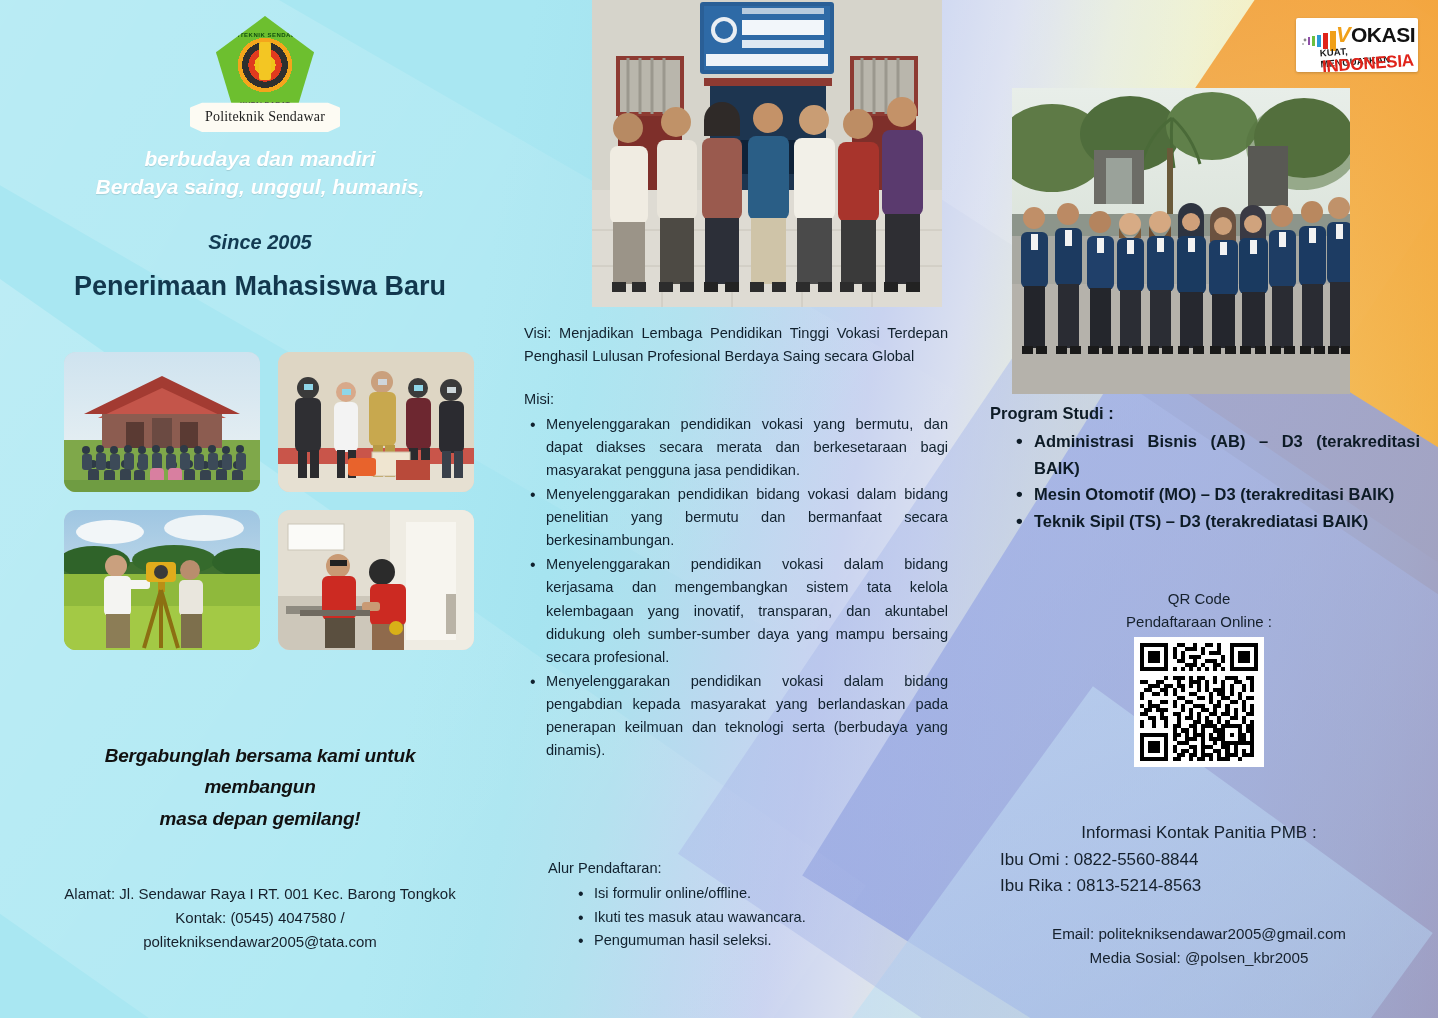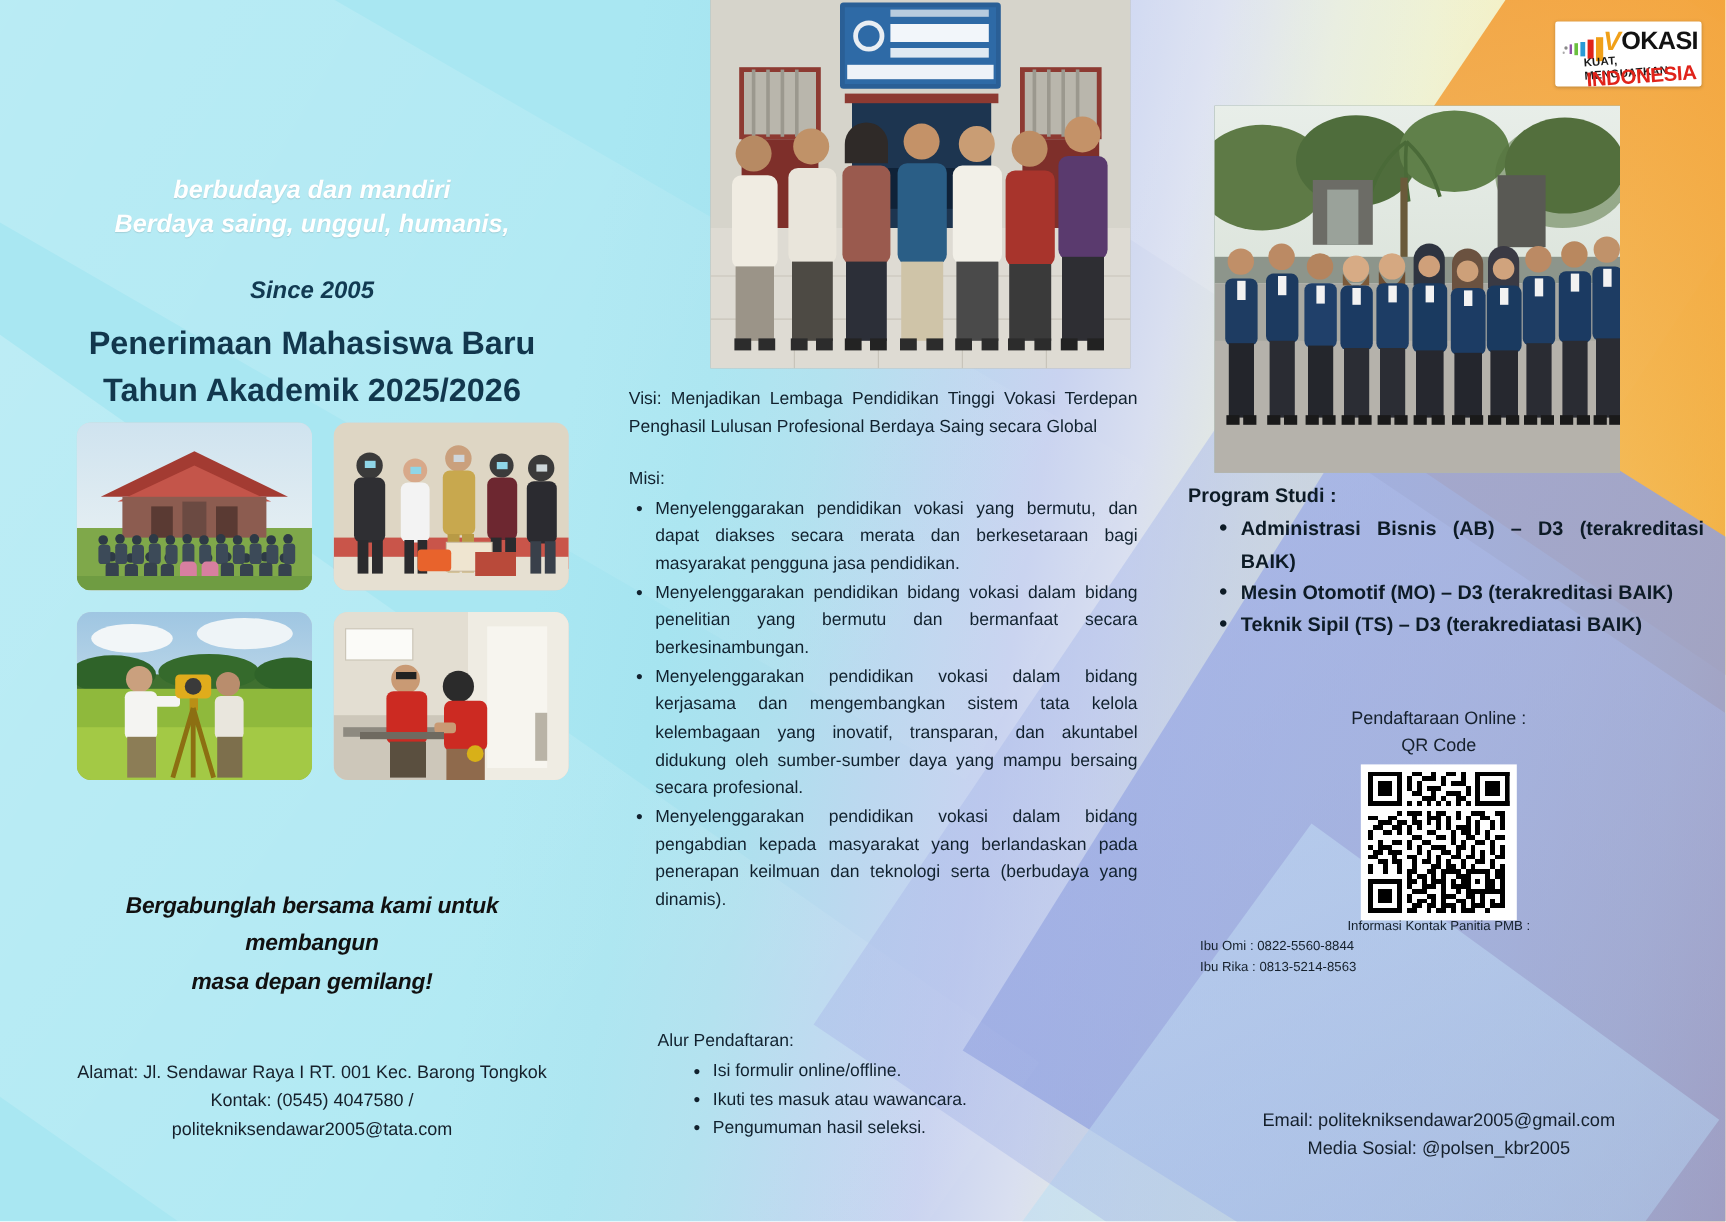--- a/index.html
+++ b/index.html
@@ -227,22 +227,22 @@
     position: absolute; left: 0; top: 588px; width: 478px;
     text-align: center; color: #15202c; font-size: 15px; line-height: 1.5;
   }
   .qr-box {
     position: absolute; left: 174px; top: 637px;
     width: 130px; height: 130px; background: #fff; padding: 6px;
   }
   .qr-box svg { display: block; width: 100%; height: 100%; }
 
   .contact {
-    position: absolute; left: 0; top: 764px; width: 478px;
-    color: #15202c; font-size: 11px; line-height: 1.56;
+    position: absolute; left: 0; top: 820px; width: 478px;
+    color: #15202c; font-size: 17px; line-height: 1.56;
   }
   .contact .c-title { text-align: center; }
   .contact .c-line { padding-left: 40px; }
   .emailblock {
     position: absolute; left: 0; top: 922px; width: 478px;
     text-align: center; color: #15202c; font-size: 15.2px; line-height: 1.6;
   }
 </style>
 </head>
 <body>
@@ -252,31 +252,41 @@
   <div class="band band-a"></div>
   <div class="band band-b"></div>
   <div class="band band-e"></div>
   <div class="band band-f"></div>
   <div class="band band-c"></div>
   <div class="band band-g"></div>
   <div class="band band-d"></div>
 
   <div class="col-left">
 
+    <div class="logo-wrap">
+      <div class="pentagon">
+        <div class="pent-top-text">POLITEKNIK SENDAWAR</div>
+        <div class="pent-ring"></div>
+        <div class="pent-torch"></div>
+        <div class="pent-bot-text">KUTAI BARAT</div>
+      </div>
+      <div class="ribbon">
+        <span>Politeknik Sendawar</span>
+      </div>
+    </div>
 
     <div class="tagline">
       <div>berbudaya dan mandiri</div>
       <div>Berdaya saing, unggul, humanis,</div>
     </div>
 
     <div class="since">Since 2005</div>
 
     <div class="headline">
       <div>Penerimaan Mahasiswa Baru</div>
-      <div>Tahun Akademik 2025/2026</div>
     </div>
 
     <div class="photo-grid">
 
       <div class="ph">
         <svg viewBox="0 0 196 140" preserveAspectRatio="none">
           <defs>
               <linearGradient id="sky1" x1="0" y1="0" x2="0" y2="1">
             <stop offset="0" stop-color="#cfe3ef"></stop>
                 <stop offset="1" stop-color="#eef3f4"></stop>
@@ -732,22 +742,22 @@
     <div class="prodi">
       <div>Program Studi :</div>
       <ul class="prodi-list">
         <li>Administrasi Bisnis (AB) – D3 (terakreditasi BAIK)</li>
         <li>Mesin Otomotif (MO) – D3 (terakreditasi BAIK)</li>
         <li>Teknik Sipil (TS) – D3 (terakrediatasi BAIK)</li>
       </ul>
     </div>
 
     <div class="qr-label">
+      <div>QR Code</div>
       <div>Pendaftaraan Online :</div>
-      <div>QR Code</div>
     </div>
 
     <div class="qr-box">
       <svg viewBox="0 0 29 29" shape-rendering="crispEdges">
         <rect width="29" height="29" fill="#fff"></rect>
         <g fill="#000">
 
           <rect x="0" y="0" width="7" height="1"></rect>
             <rect x="0" y="6" width="7" height="1"></rect>
           <rect x="0" y="0" width="1" height="7"></rect>

